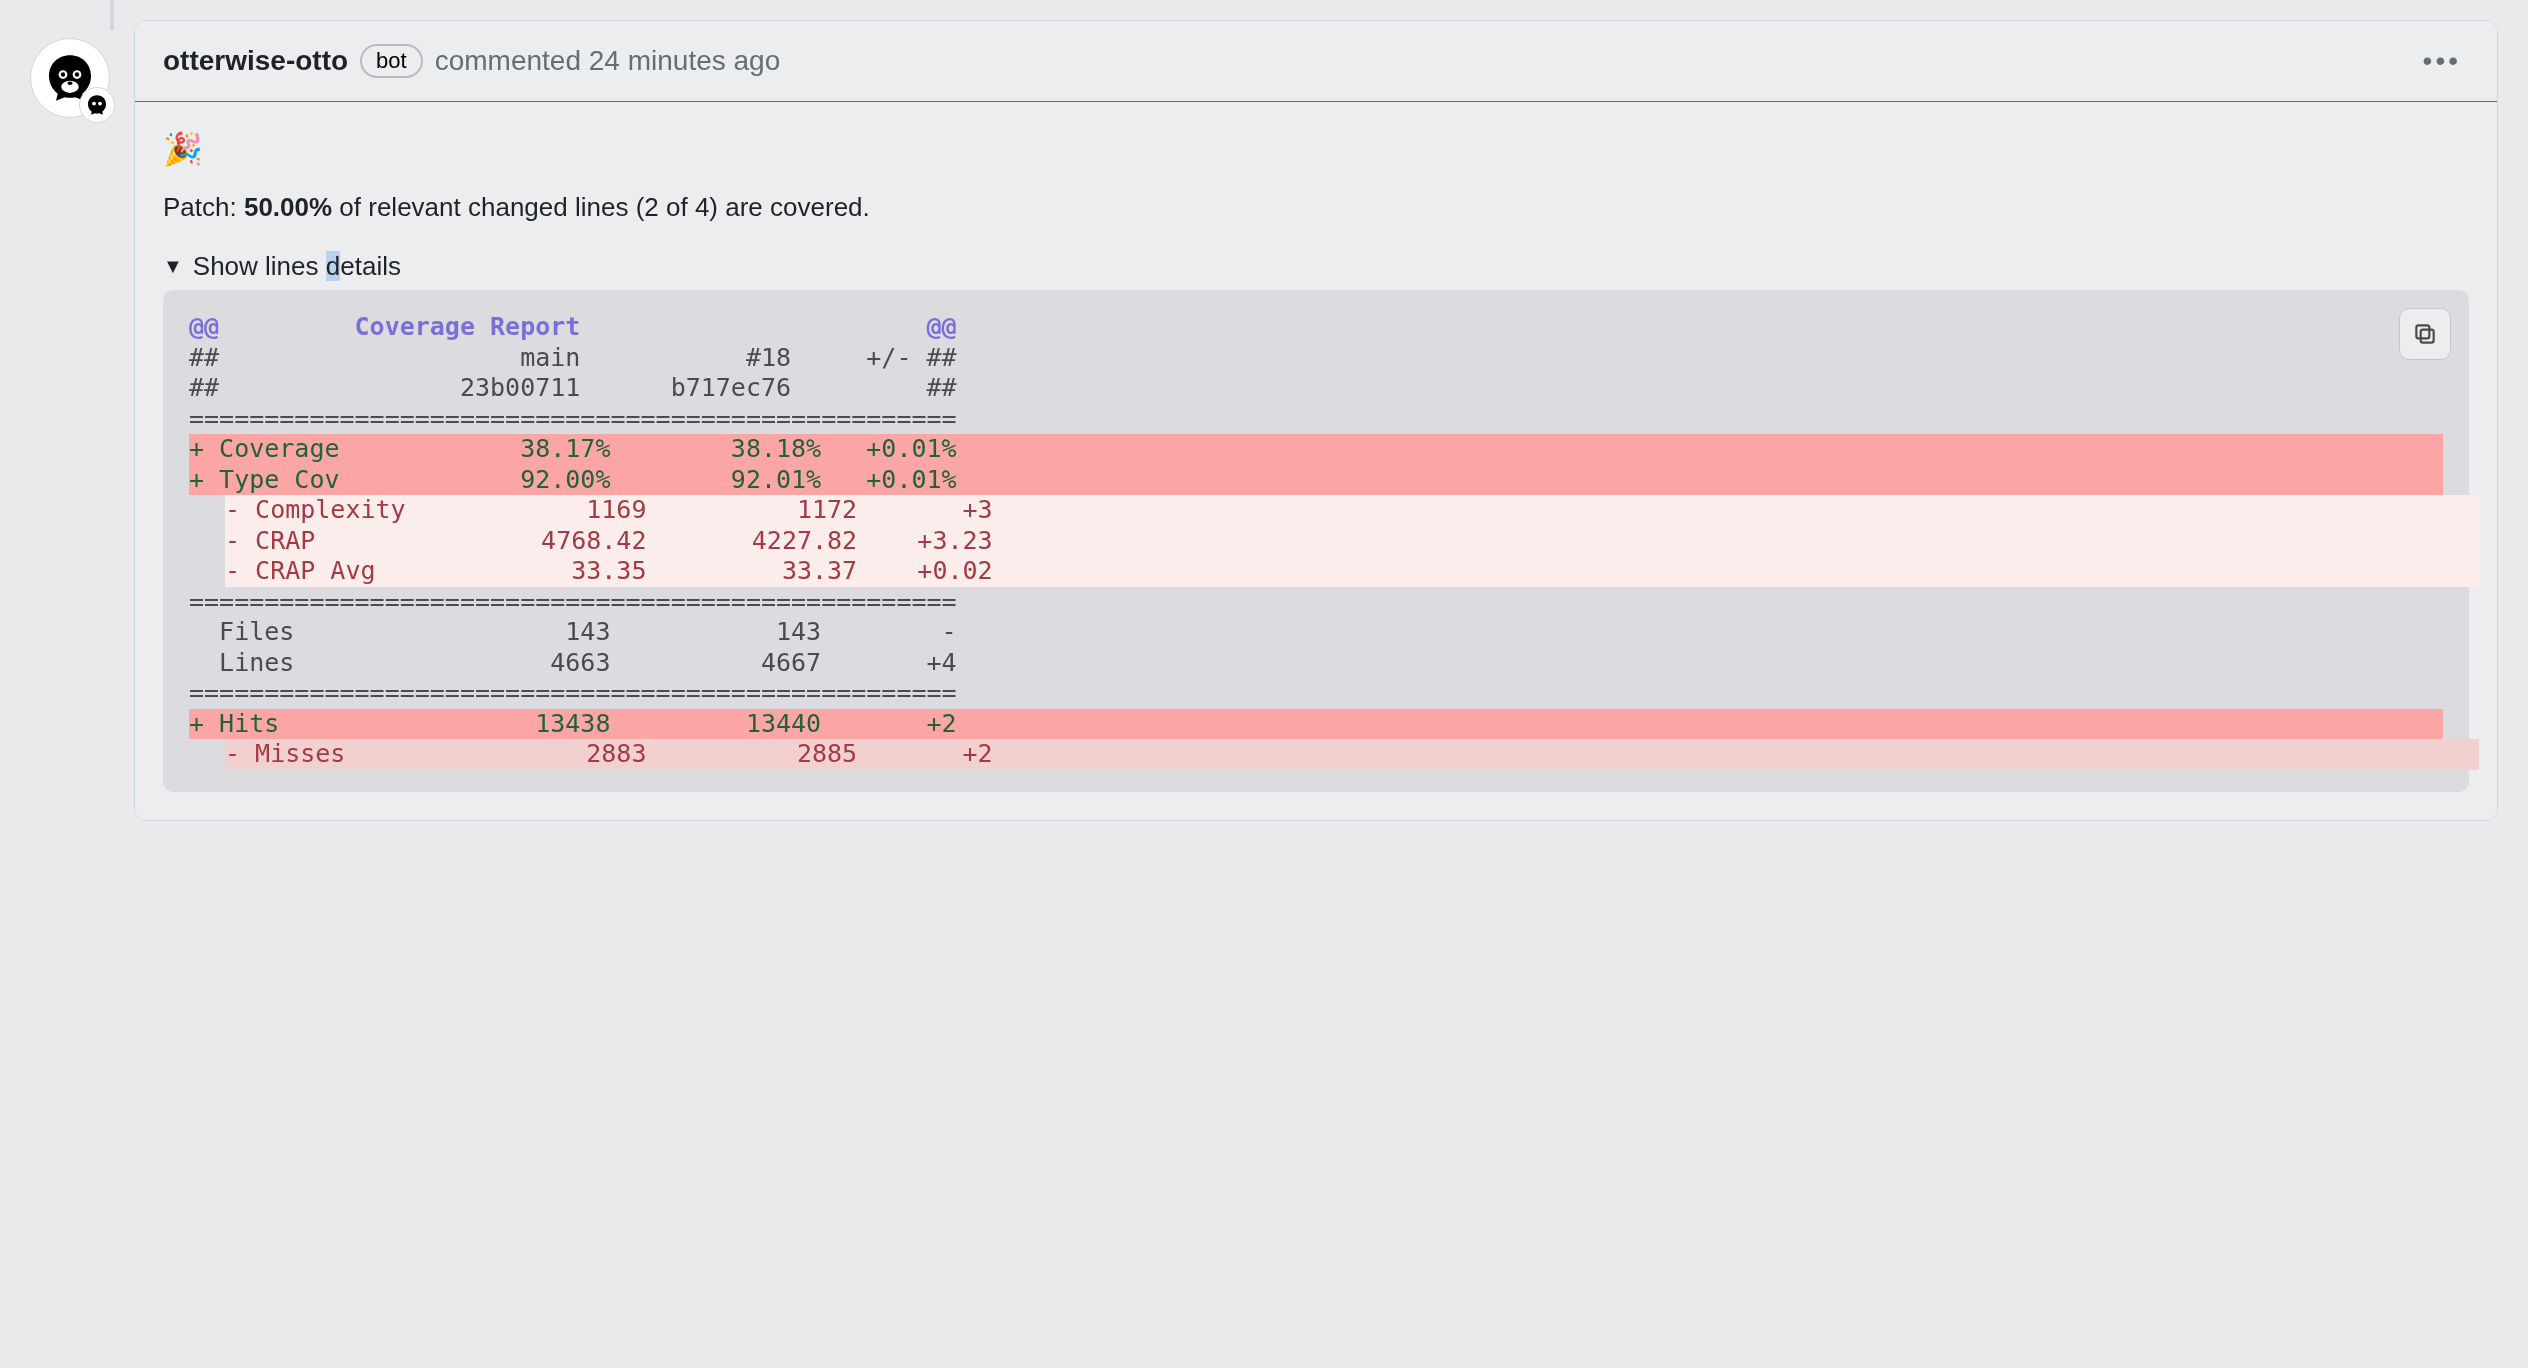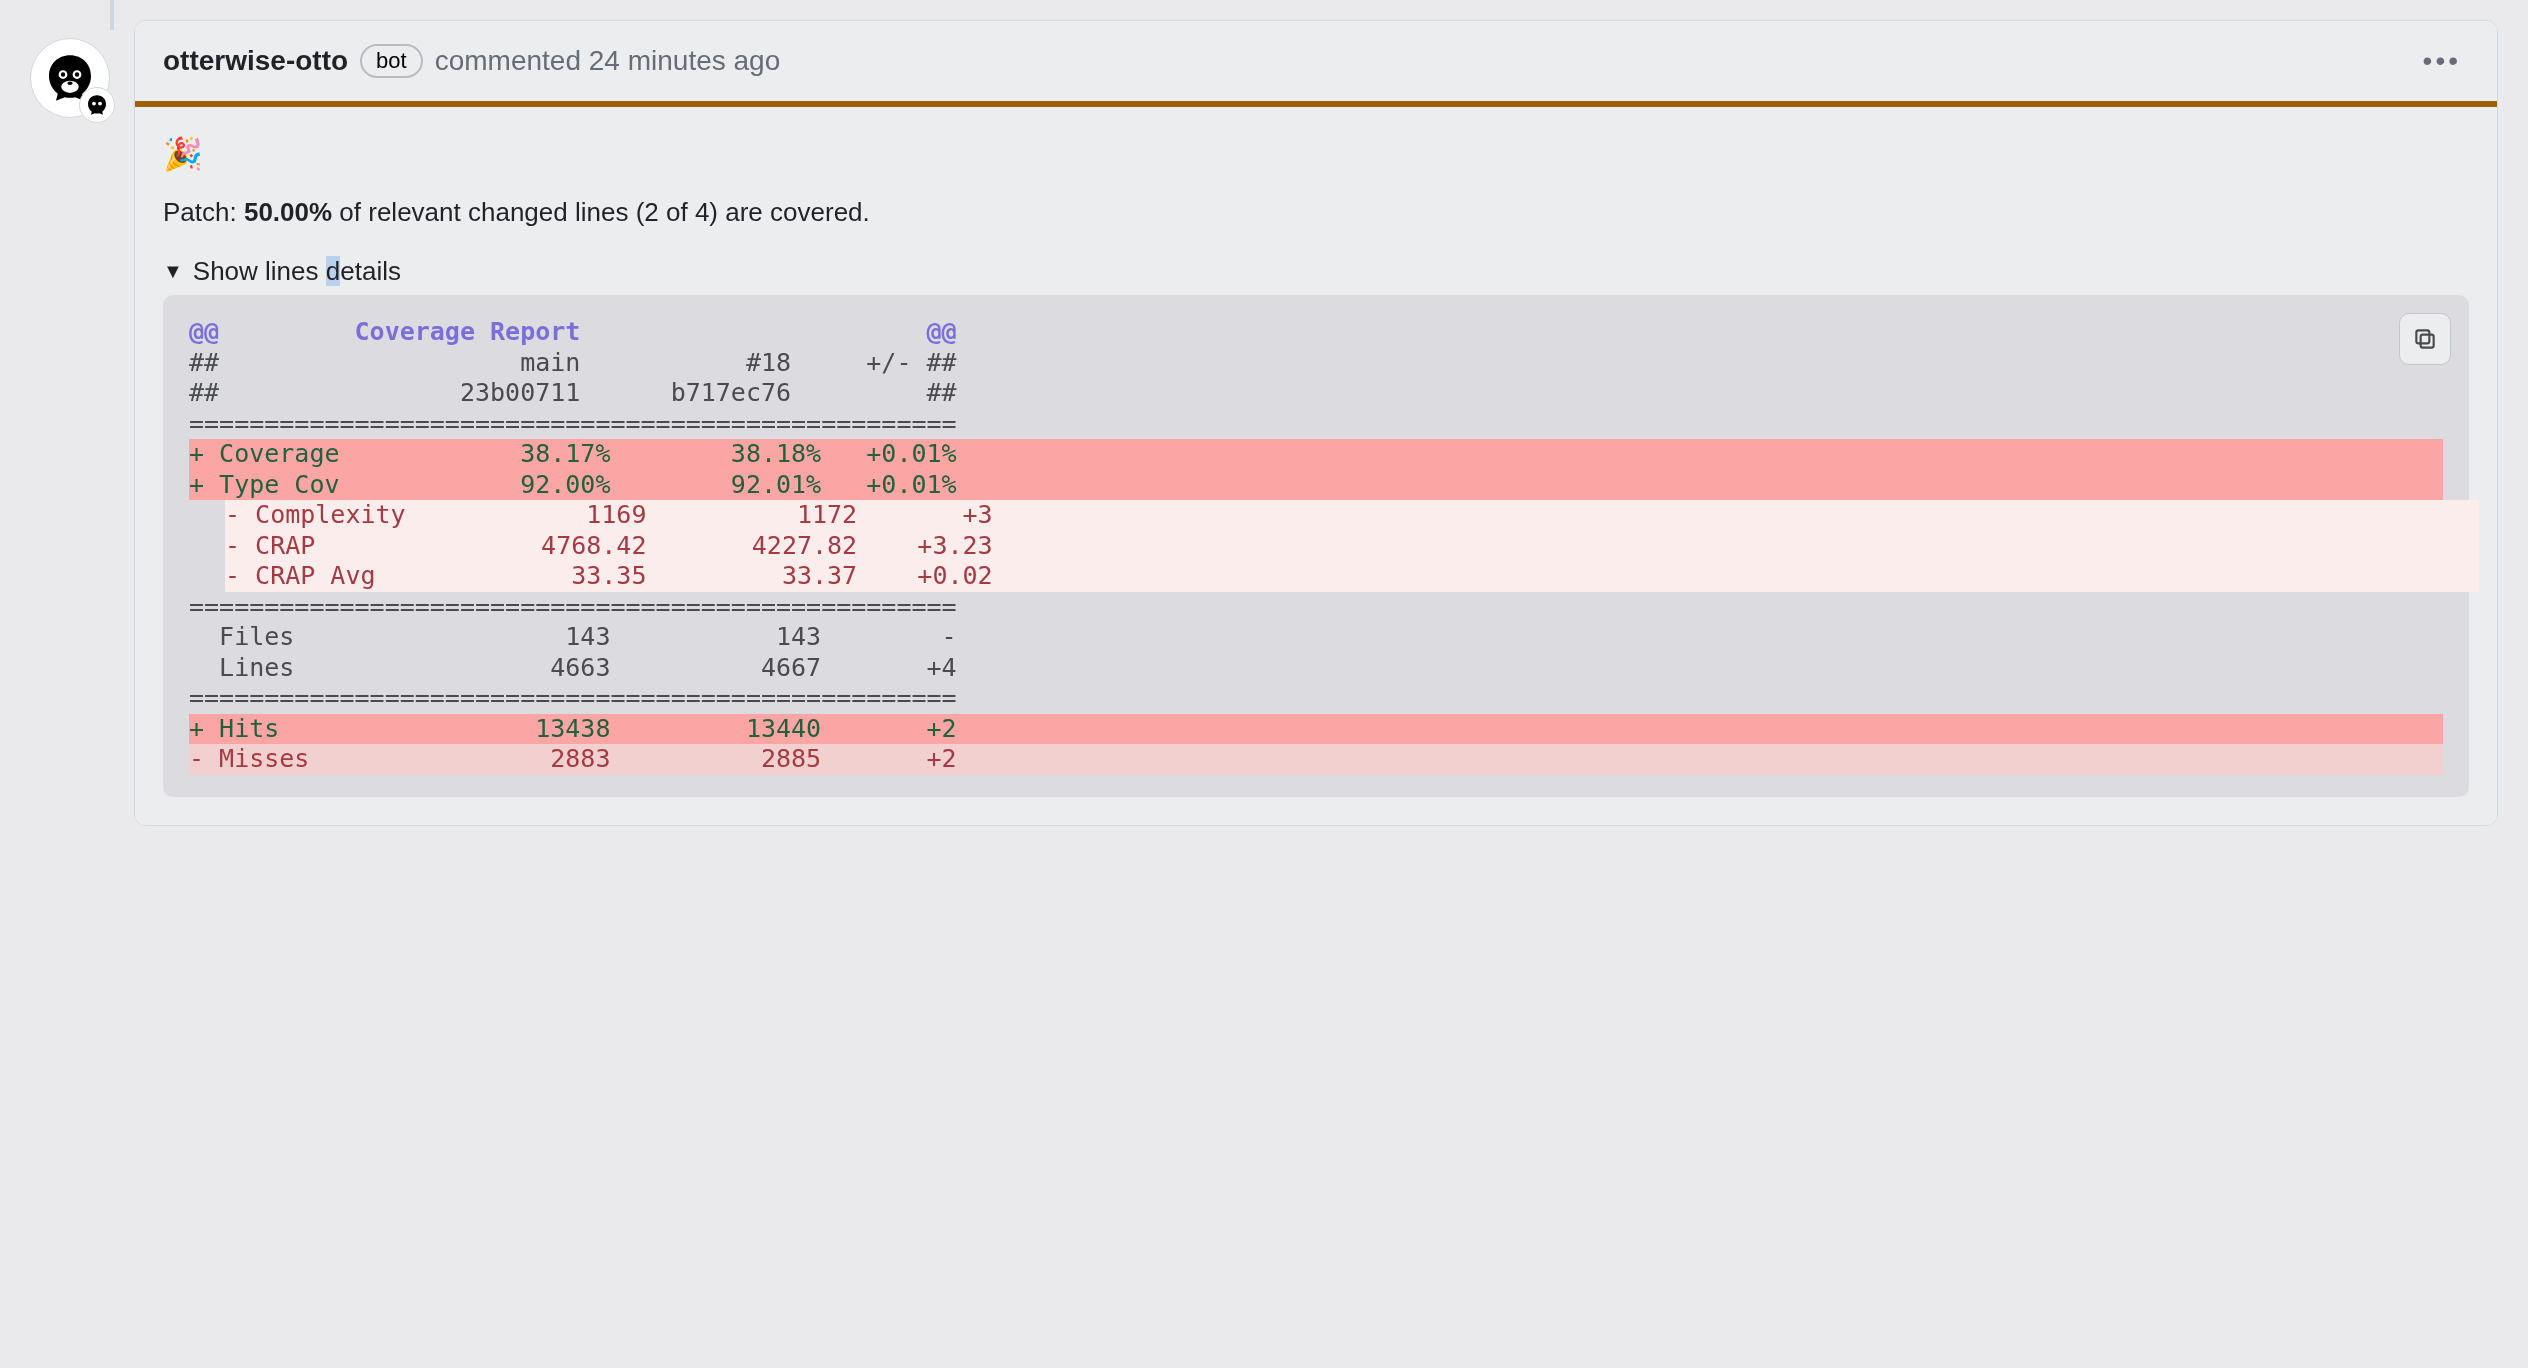--- a/index.html
+++ b/index.html
@@ -70,21 +70,21 @@
       border: 12px solid transparent;
       border-right-color: #ecedef;
       border-left: none;
     }
     .comment-header {
       background: #ecedef;
       padding: 20px 28px;
       display: flex;
       align-items: center;
       gap: 12px;
-      border-bottom: 6px solid #a16207;
+      border-bottom: 1px solid #a16207;
     }
     .author { font-weight: 700; font-size: 28px; color: #1f2328; }
     .bot-badge {
       border: 2px solid #b8bcc2;
       border-radius: 28px;
       padding: 2px 14px;
       font-size: 22px;
       color: #000000;
       font-weight: 500;
     }
@@ -146,21 +146,21 @@
       font-family: ui-monospace, SFMono-Regular, "SF Mono", Menlo, Consolas, monospace;
       font-size: 25px;
       line-height: 1.22;
       white-space: pre;
       color: #4a4b4e;
     }
     .diff-header { color: #7a6fd9; font-weight: 700; }
     .diff-meta { color: #4a4b4e; }
     .diff-sep { color: #4a4b4e; }
     .diff-add { background: #fca5a5; color: #21623c; display: inline-block; width: 100%; }
-    .diff-del-strong { background: #f2d0d0; color: #a43b44; display: inline-block; width: 100%; }
+    .diff-del-strong { background: #f2d0d0; color: #a43b44; display: inline-block; width: 100%; margin-left: 36px; }
     .diff-del-soft { background: #fbedec; color: #a43b44; display: inline-block; width: 100%; margin-left: 36px; }
   </style>
 </head>
 <body>
 
 <div class="timeline-wrapper">
   <div style="position:relative;">
     <div class="timeline-line"></div>
     <div class="avatar">
       <svg viewBox="0 0 64 64">

